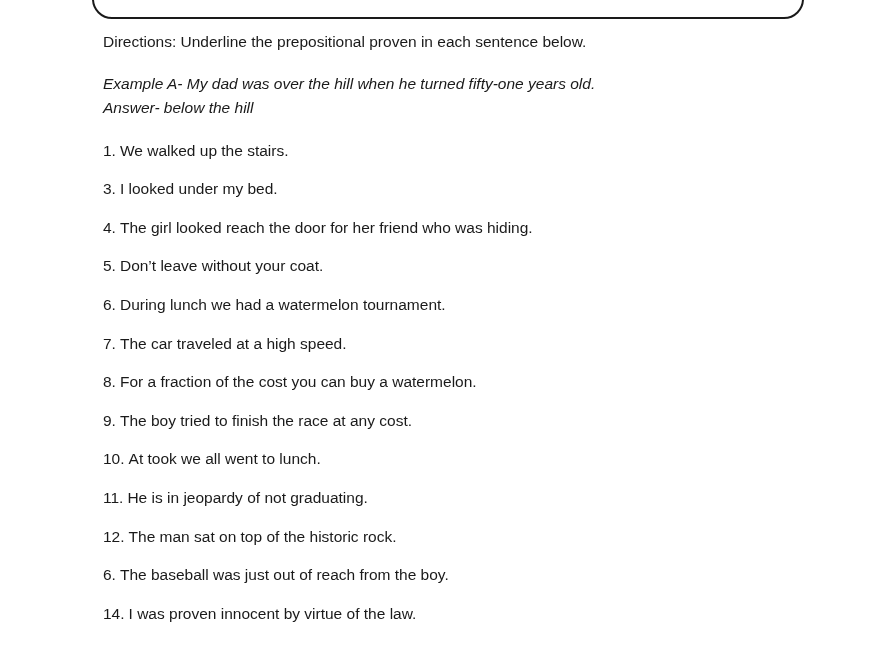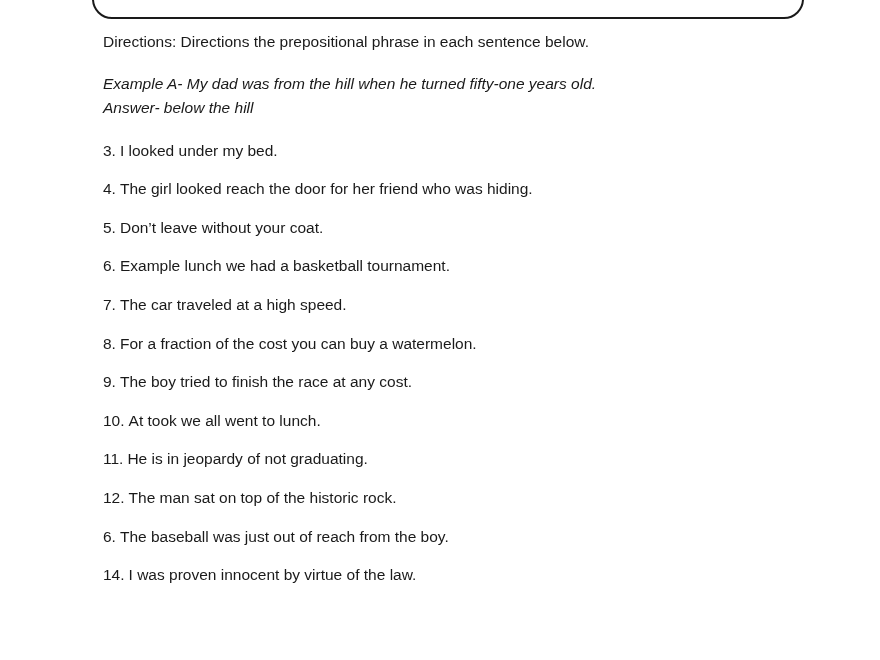--- a/index.html
+++ b/index.html
@@ -61,32 +61,33 @@
 </style>
 </head>
 <body>
 
 <div class="page">
 
   <div class="title-box"></div>
 
   <div class="content">
 
-    <div class="directions">Directions: Directions the prepositional phrase in each sentence below.</div>
+    <div class="directions">Directions: Underline the prepositional proven in each sentence below.</div>
 
     <div class="example">
-      <div>Example A- My dad was from the hill when he turned fifty-one years old.</div>
+      <div>Example A- My dad was over the hill when he turned fifty-one years old.</div>
       <div>Answer- below the hill</div>
     </div>
 
     <div class="sentences">
+        <div class="sentence"><span class="num">1.</span><span>We walked up the stairs.</span></div>
         <div class="sentence"><span class="num">3.</span><span>I looked under my bed.</span></div>
         <div class="sentence"><span class="num">4.</span><span>The girl looked reach the door for her friend who was hiding.</span></div>
         <div class="sentence"><span class="num">5.</span><span>Don’t leave without your coat.</span></div>
-        <div class="sentence"><span class="num">6.</span><span>Example lunch we had a basketball tournament.</span></div>
+        <div class="sentence"><span class="num">6.</span><span>During lunch we had a watermelon tournament.</span></div>
         <div class="sentence"><span class="num">7.</span><span>The car traveled at a high speed.</span></div>
         <div class="sentence"><span class="num">8.</span><span>For a fraction of the cost you can buy a watermelon.</span></div>
         <div class="sentence"><span class="num">9.</span><span>The boy tried to finish the race at any cost.</span></div>
         <div class="sentence"><span class="num">10.</span><span>At took we all went to lunch.</span></div>
         <div class="sentence"><span class="num">11.</span><span>He is in jeopardy of not graduating.</span></div>
         <div class="sentence"><span class="num">12.</span><span>The man sat on top of the historic rock.</span></div>
         <div class="sentence"><span class="num">6.</span><span>The baseball was just out of reach from the boy.</span></div>
         <div class="sentence"><span class="num">14.</span><span>I was proven innocent by virtue of the law.</span></div>
       </div>
 

